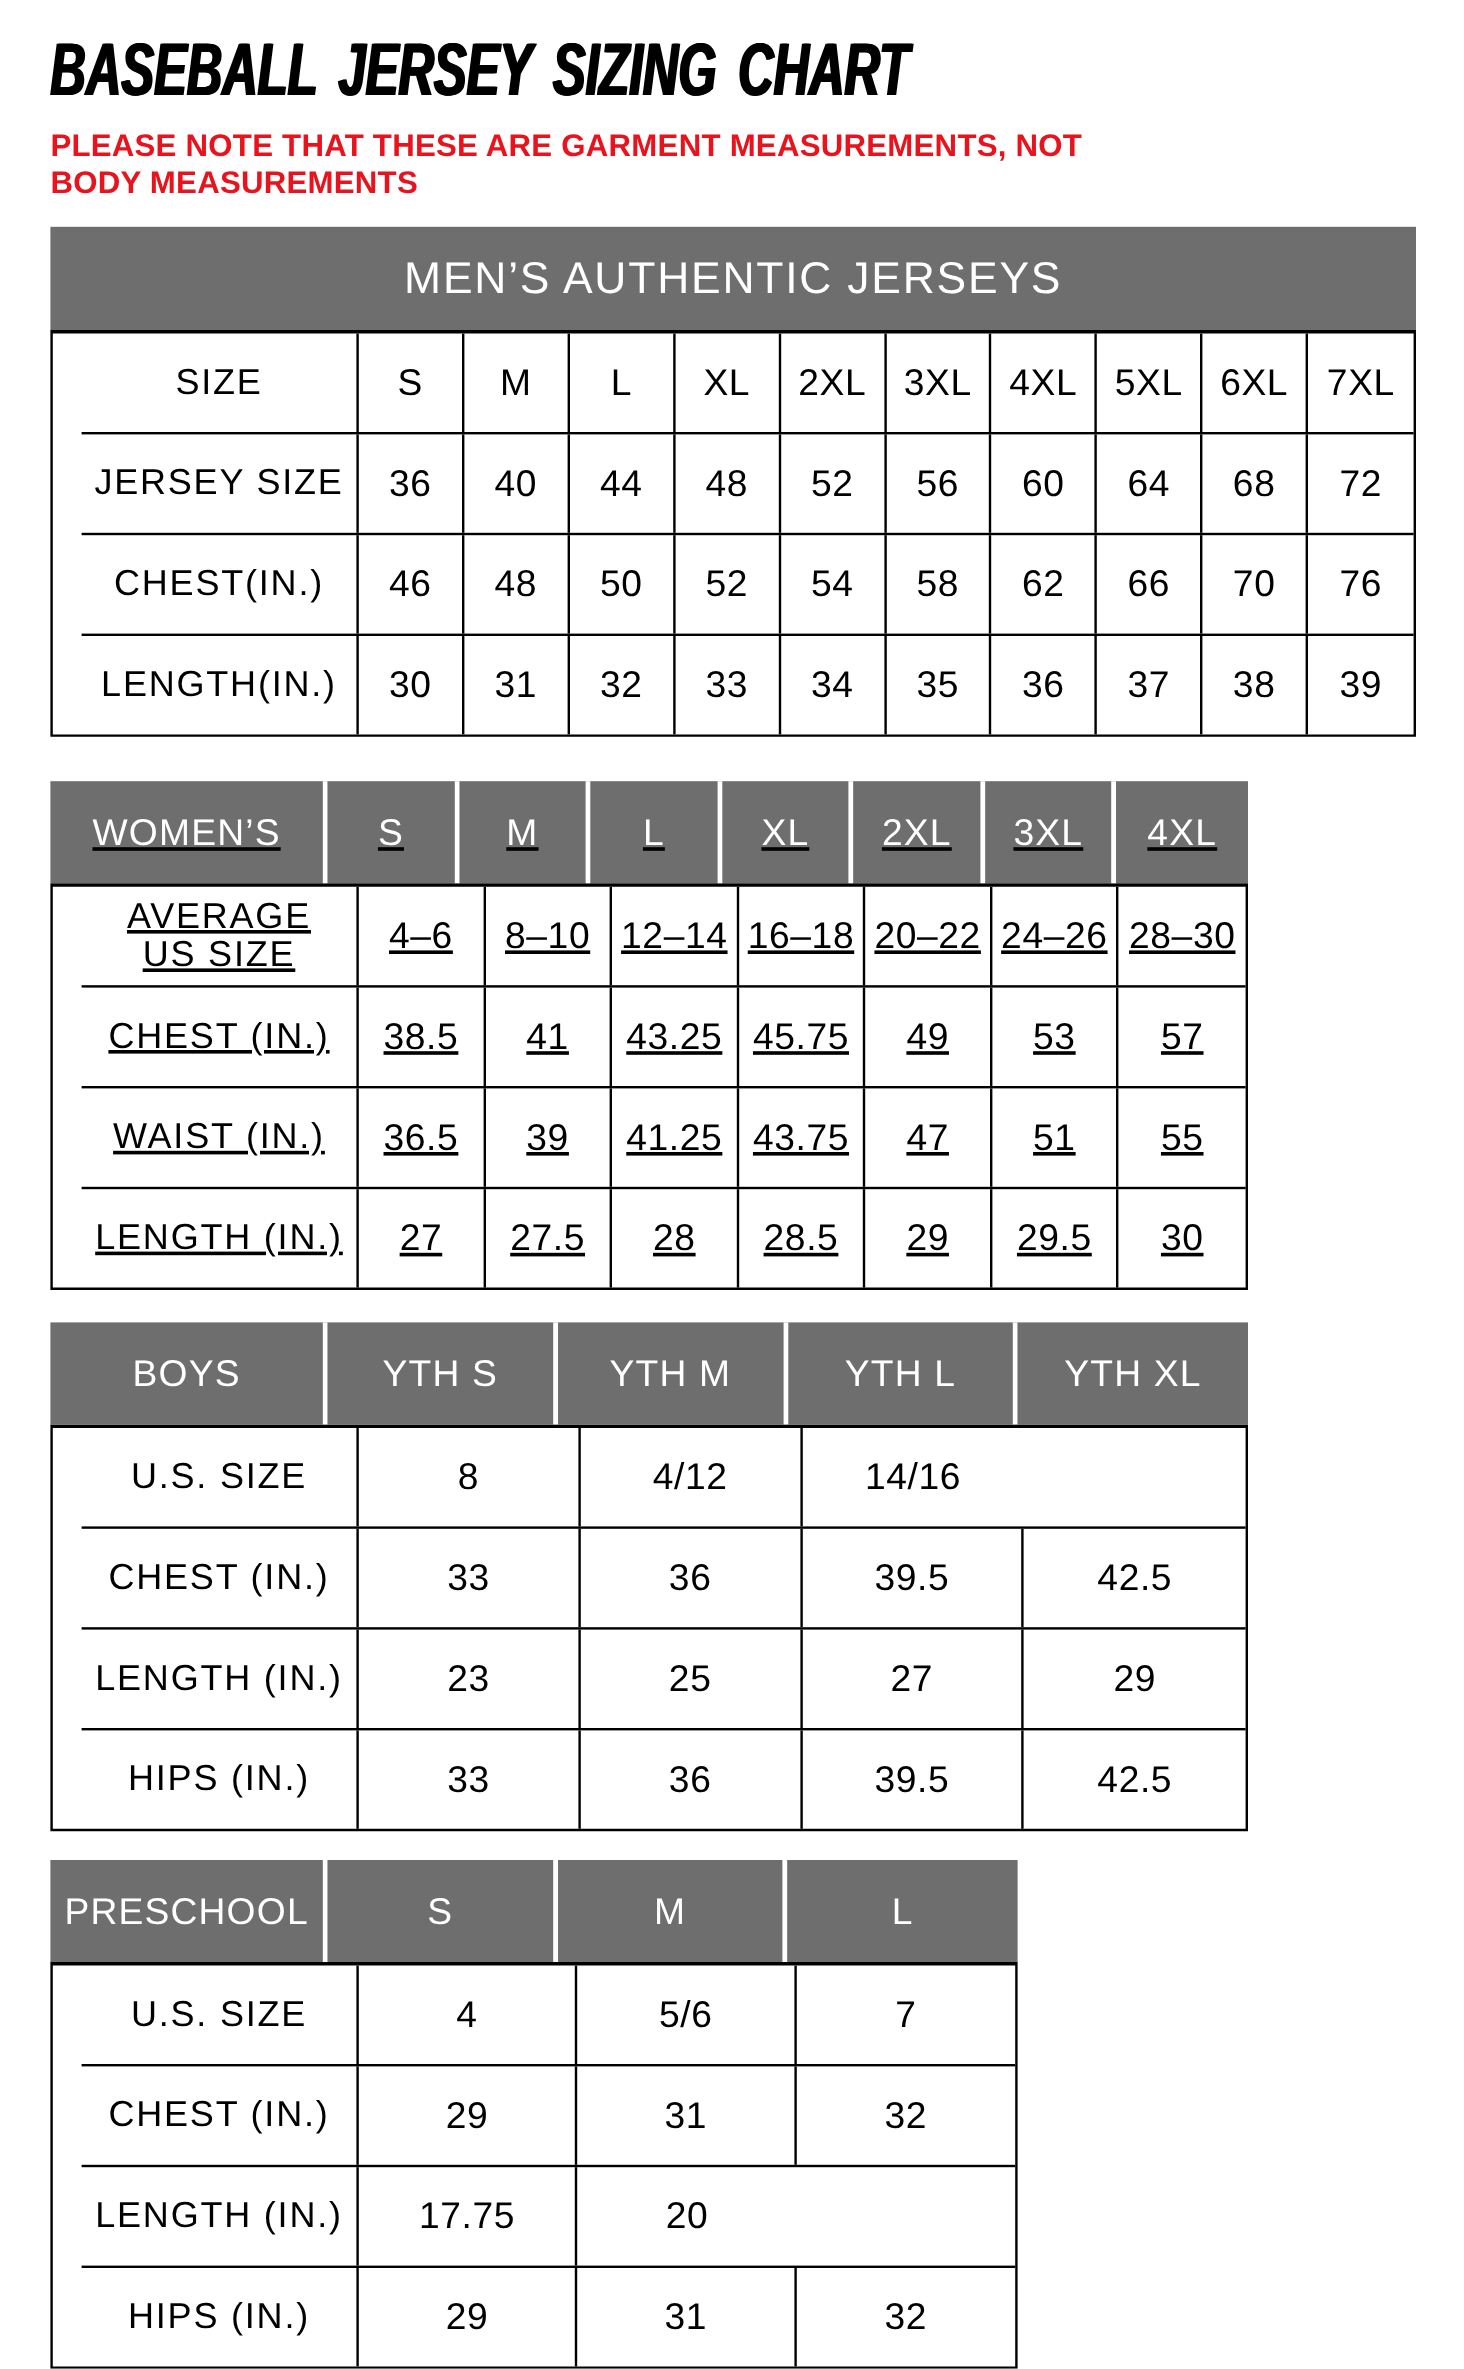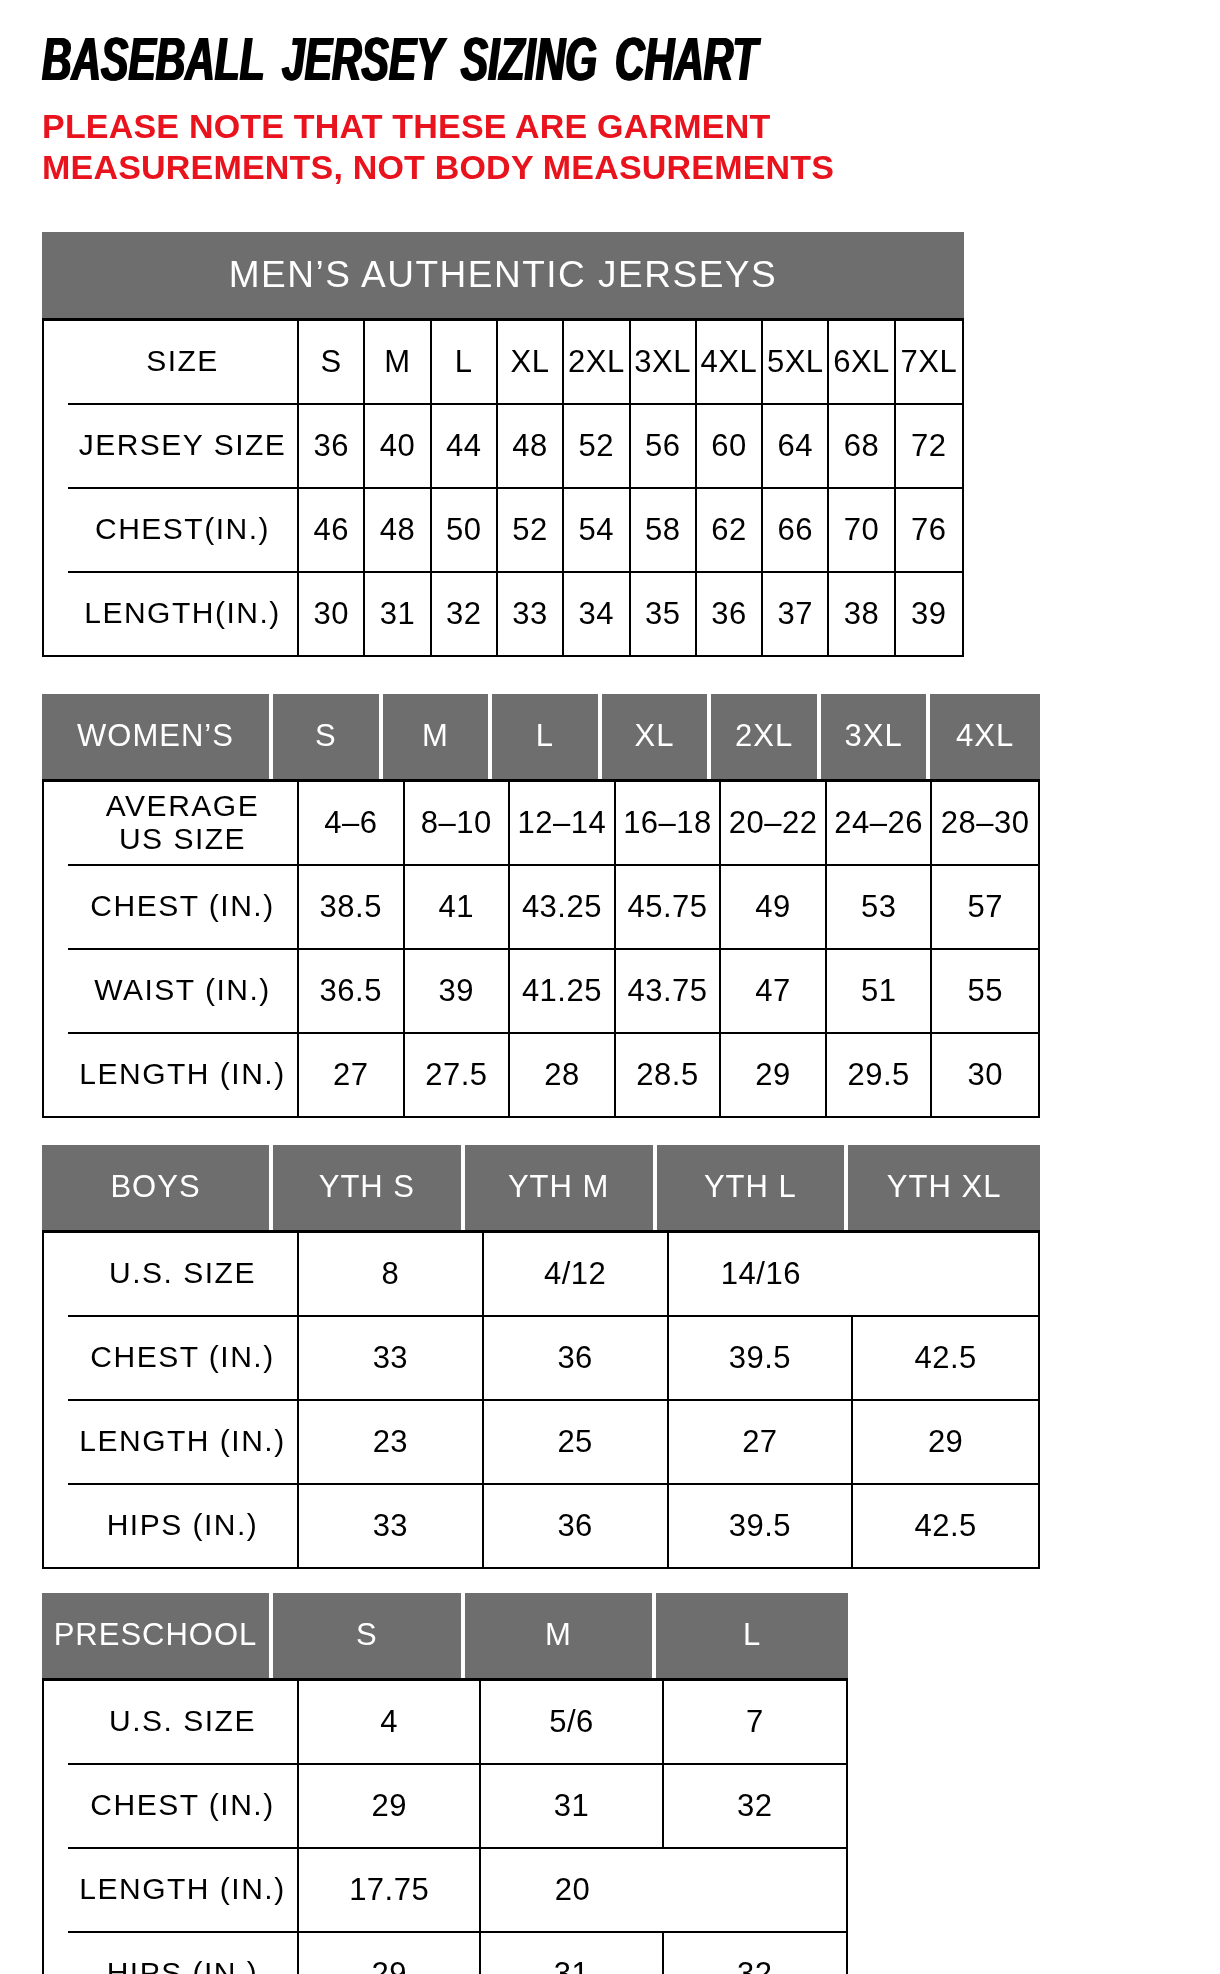--- a/index.html
+++ b/index.html
@@ -19,33 +19,33 @@
   h1{margin:0;height:66px;line-height:66px;white-space:nowrap;font-style:italic;}
   .title-inner{
     display:inline-block;transform:scaleX(0.66);transform-origin:0 50%;
     font-size:62px;font-weight:700;letter-spacing:0px;word-spacing:10px;
     text-shadow:1.5px 0 0 currentColor,-1.5px 0 0 currentColor;
   }
 
   
   .note{
     margin:14px 0 0 0;max-width:930px;
-    color:var(--red);font-size:34px;font-weight:700;line-height:1.2;
+    color:var(--red);font-size:26px;font-weight:700;line-height:1.2;
     letter-spacing:0.2px;
   }
 
   
   .table{box-sizing:border-box;}
-  .table.mens{width:922px;margin-top:44px;}
+  .table.mens{width:1138px;margin-top:21px;}
   .table.womens{width:998px;margin-top:37px;}
   .table.boys{width:998px;margin-top:27px;}
   .table.preschool{width:806px;margin-top:24px;}
 
   .grid-mens{display:grid;grid-template-columns:231px repeat(10,1fr);}
-  .grid-womens{display:grid;grid-template-columns:231px repeat(7,1fr);}
+  .grid-womens{display:grid;grid-template-columns:231px repeat(7,1fr);text-decoration:underline;}
   .grid-boys{display:grid;grid-template-columns:231px repeat(4,1fr);}
   .grid-preschool{display:grid;grid-template-columns:231px repeat(3,1fr);}
 
   .t-merged-head{
     height:86px;background:var(--gray);color:#fff;
     display:flex;align-items:center;justify-content:center;
     font-size:37px;letter-spacing:1.5px;
   }
   .t-headrow{height:85px;}
   .t-hcell{

